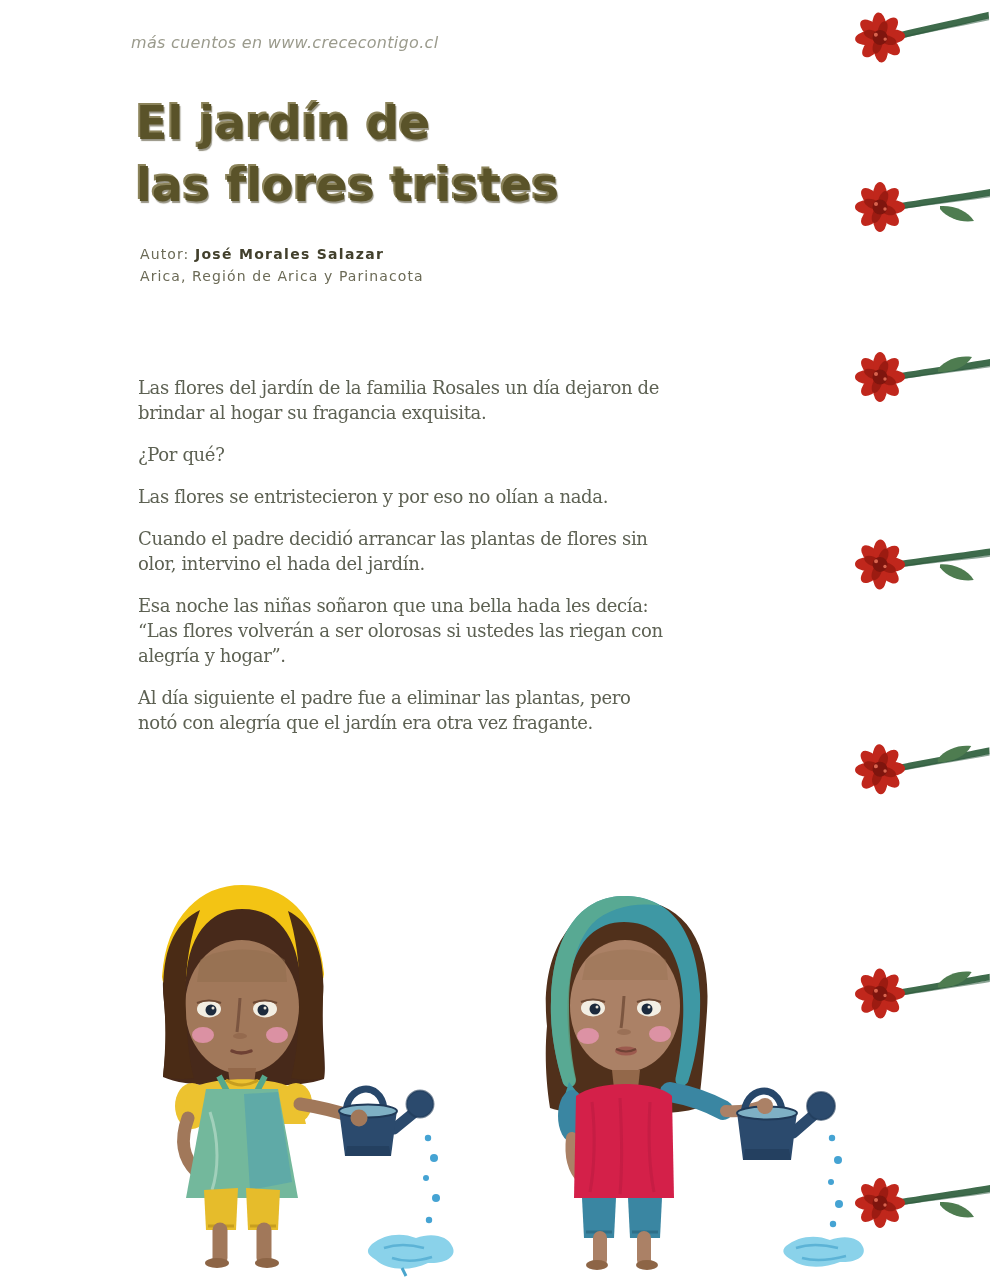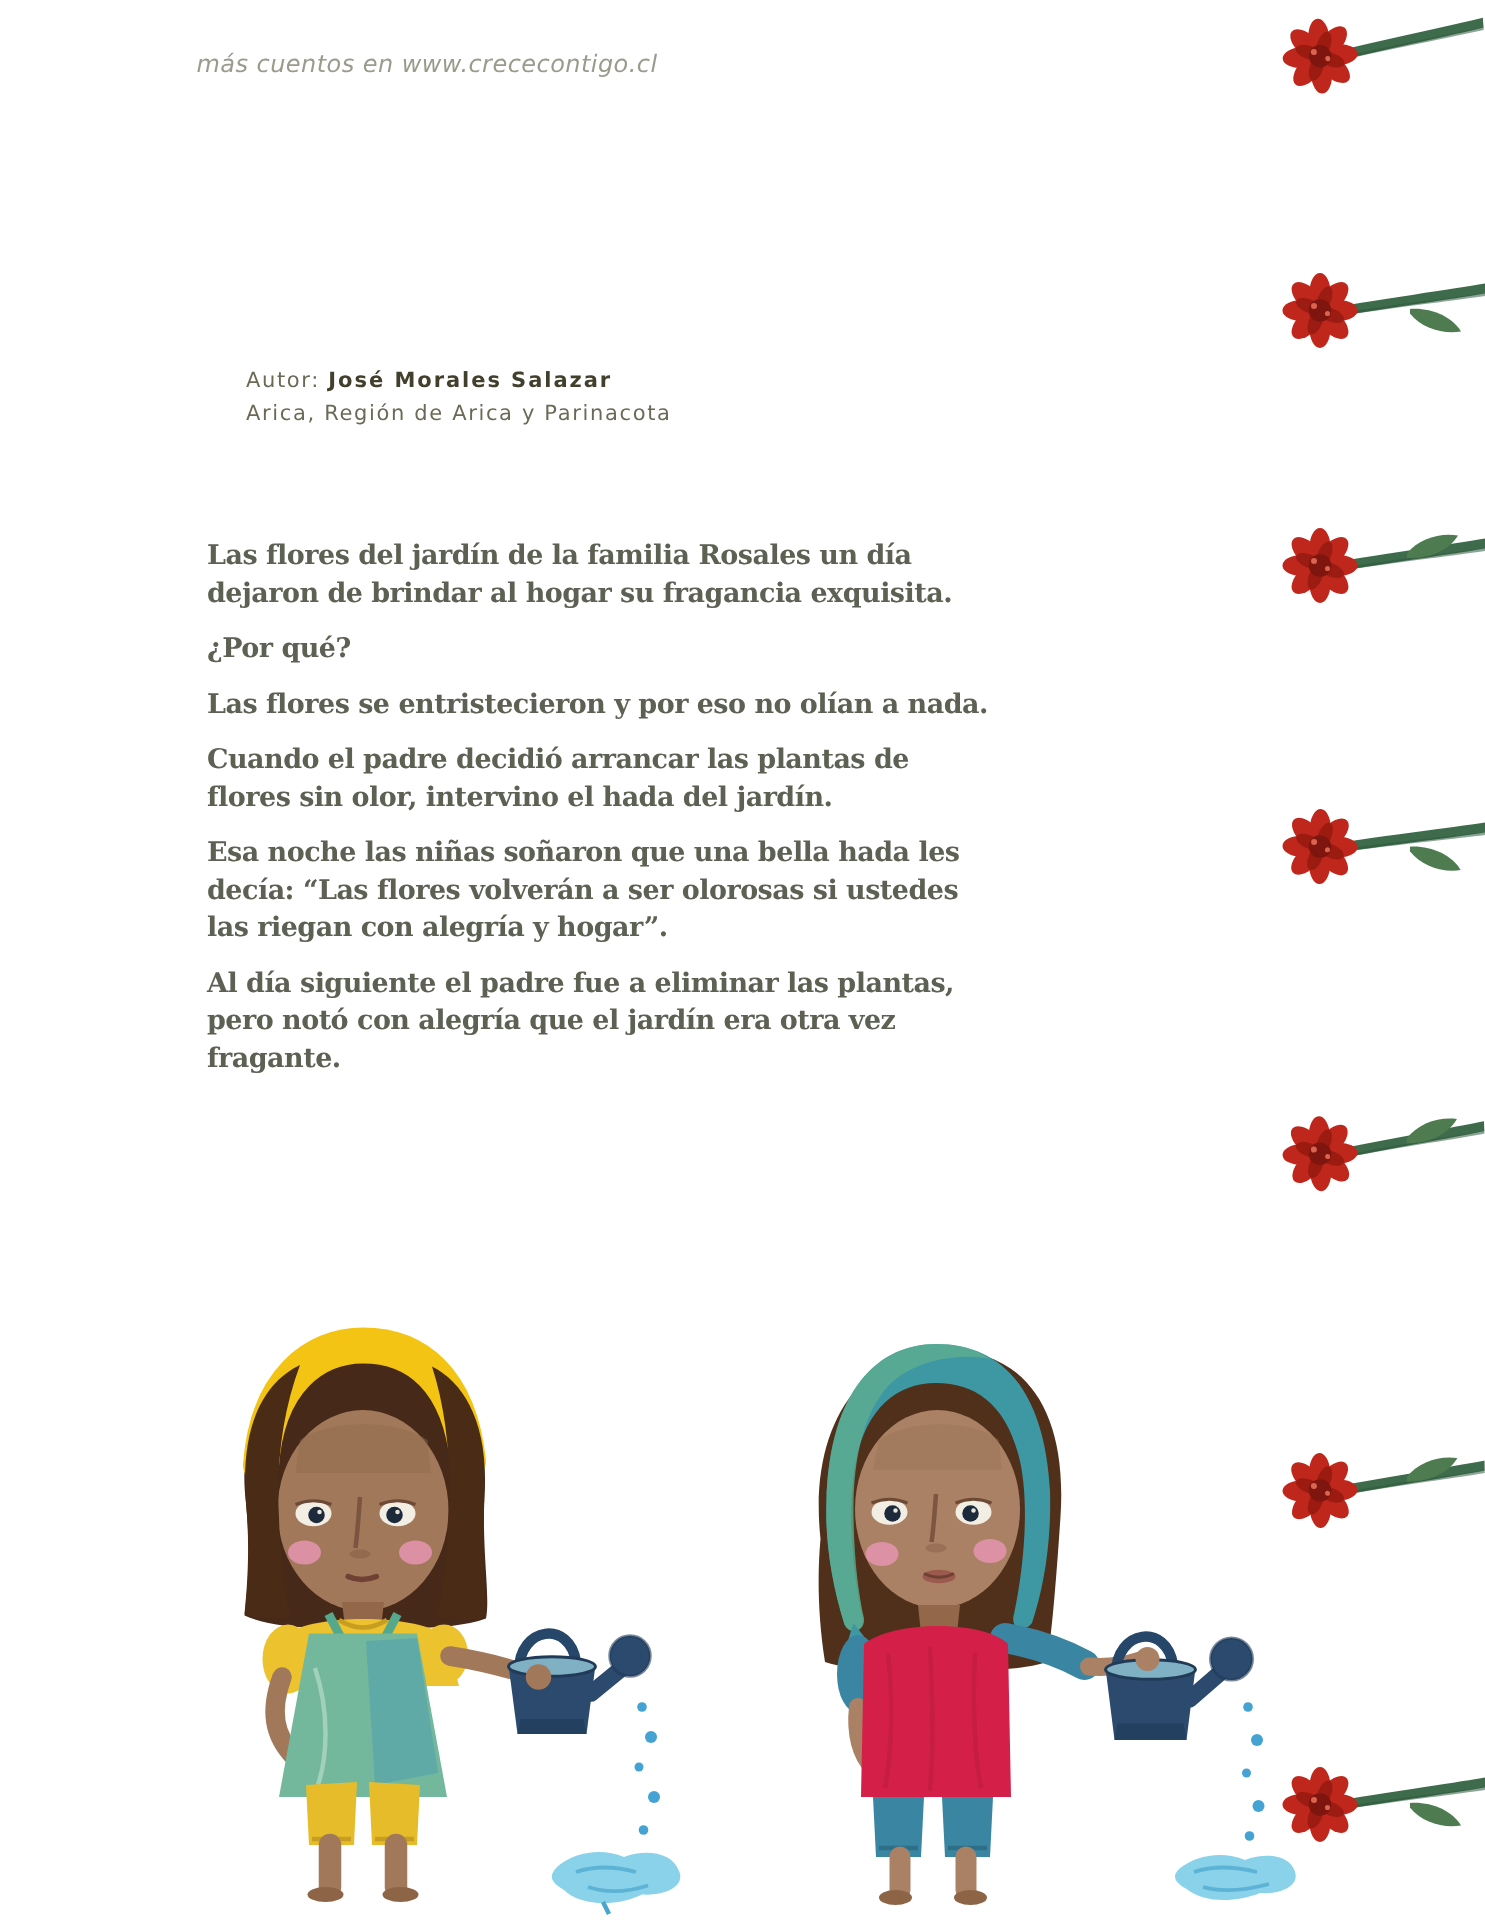--- a/index.html
+++ b/index.html
@@ -8,29 +8,29 @@
 
   .site-note{position:absolute;left:95px;top:33px;font-style:italic;font-size:16px;
              letter-spacing:.3px;color:#9b9b8d;margin-left:36px;}
 
   .story-title{position:absolute;left:136px;top:92px;
                font-family:"DejaVu Sans",sans-serif;font-weight:800;
                font-size:46px;line-height:62px;color:#5a5329;letter-spacing:0;
                text-shadow:-2px -2px 0 #8c845b,1px 2px 1px rgba(63,58,29,.55);}
 
   .credits{position:absolute;left:140px;top:243px;font-size:14px;letter-spacing:1.1px;
-           color:#6b6a56;line-height:22px;margin-left:24px;}
+           color:#6b6a56;line-height:22px;}
   .credits .cred-name{font-weight:bold;color:#42402c;letter-spacing:1.3px;}
   .credits .cred-line{white-space:nowrap;}
   .credits .cred-illus{margin-top:9px;}
 
   .story-text{position:absolute;left:138px;top:358px;width:525px;
               font-family:"DejaVu Serif",serif;font-size:18px;line-height:25px;
               letter-spacing:-.35px;color:#5d6153;}
-  .story-text p{margin:0 0 12px 0;font-weight:bold;}
+  .story-text p{margin:17px 0 12px 0;}
 
   .flower{position:absolute;right:0;width:150px;height:76px;pointer-events:none;}
   .flower svg{display:block;}
 
   .girl{position:absolute;}
   .defs-holder{position:absolute;width:0;height:0;overflow:hidden;}
 </style>
 </head>
 <body>
 
@@ -61,20 +61,24 @@
     </g>
     <path id="flower-leaf-up" d="M98,30 C106,20 120,16 132,18 C126,28 112,34 98,33 Z" fill="#4e7c50"></path>
     <path id="flower-leaf-down" d="M100,40 C108,50 122,54 134,52 C128,42 114,36 100,37 Z" fill="#4e7c50"></path>
   </defs>
 </svg>
 
 <div class="page">
 
   <div class="site-note">más cuentos en www.crececontigo.cl</div>
 
+  <h1 class="story-title" style="margin:0;">
+    <span style="display:block">El jardín de</span>
+    <span style="display:block">las flores tristes</span>
+  </h1>
 
   <div class="credits">
     <div class="cred-line">
       <span>Autor:</span>
       <span class="cred-name">José Morales Salazar</span>
     </div>
     <div class="cred-line">Arica, Región de Arica y Parinacota</div>
   </div>
 
   <div class="story-text" id="story">

